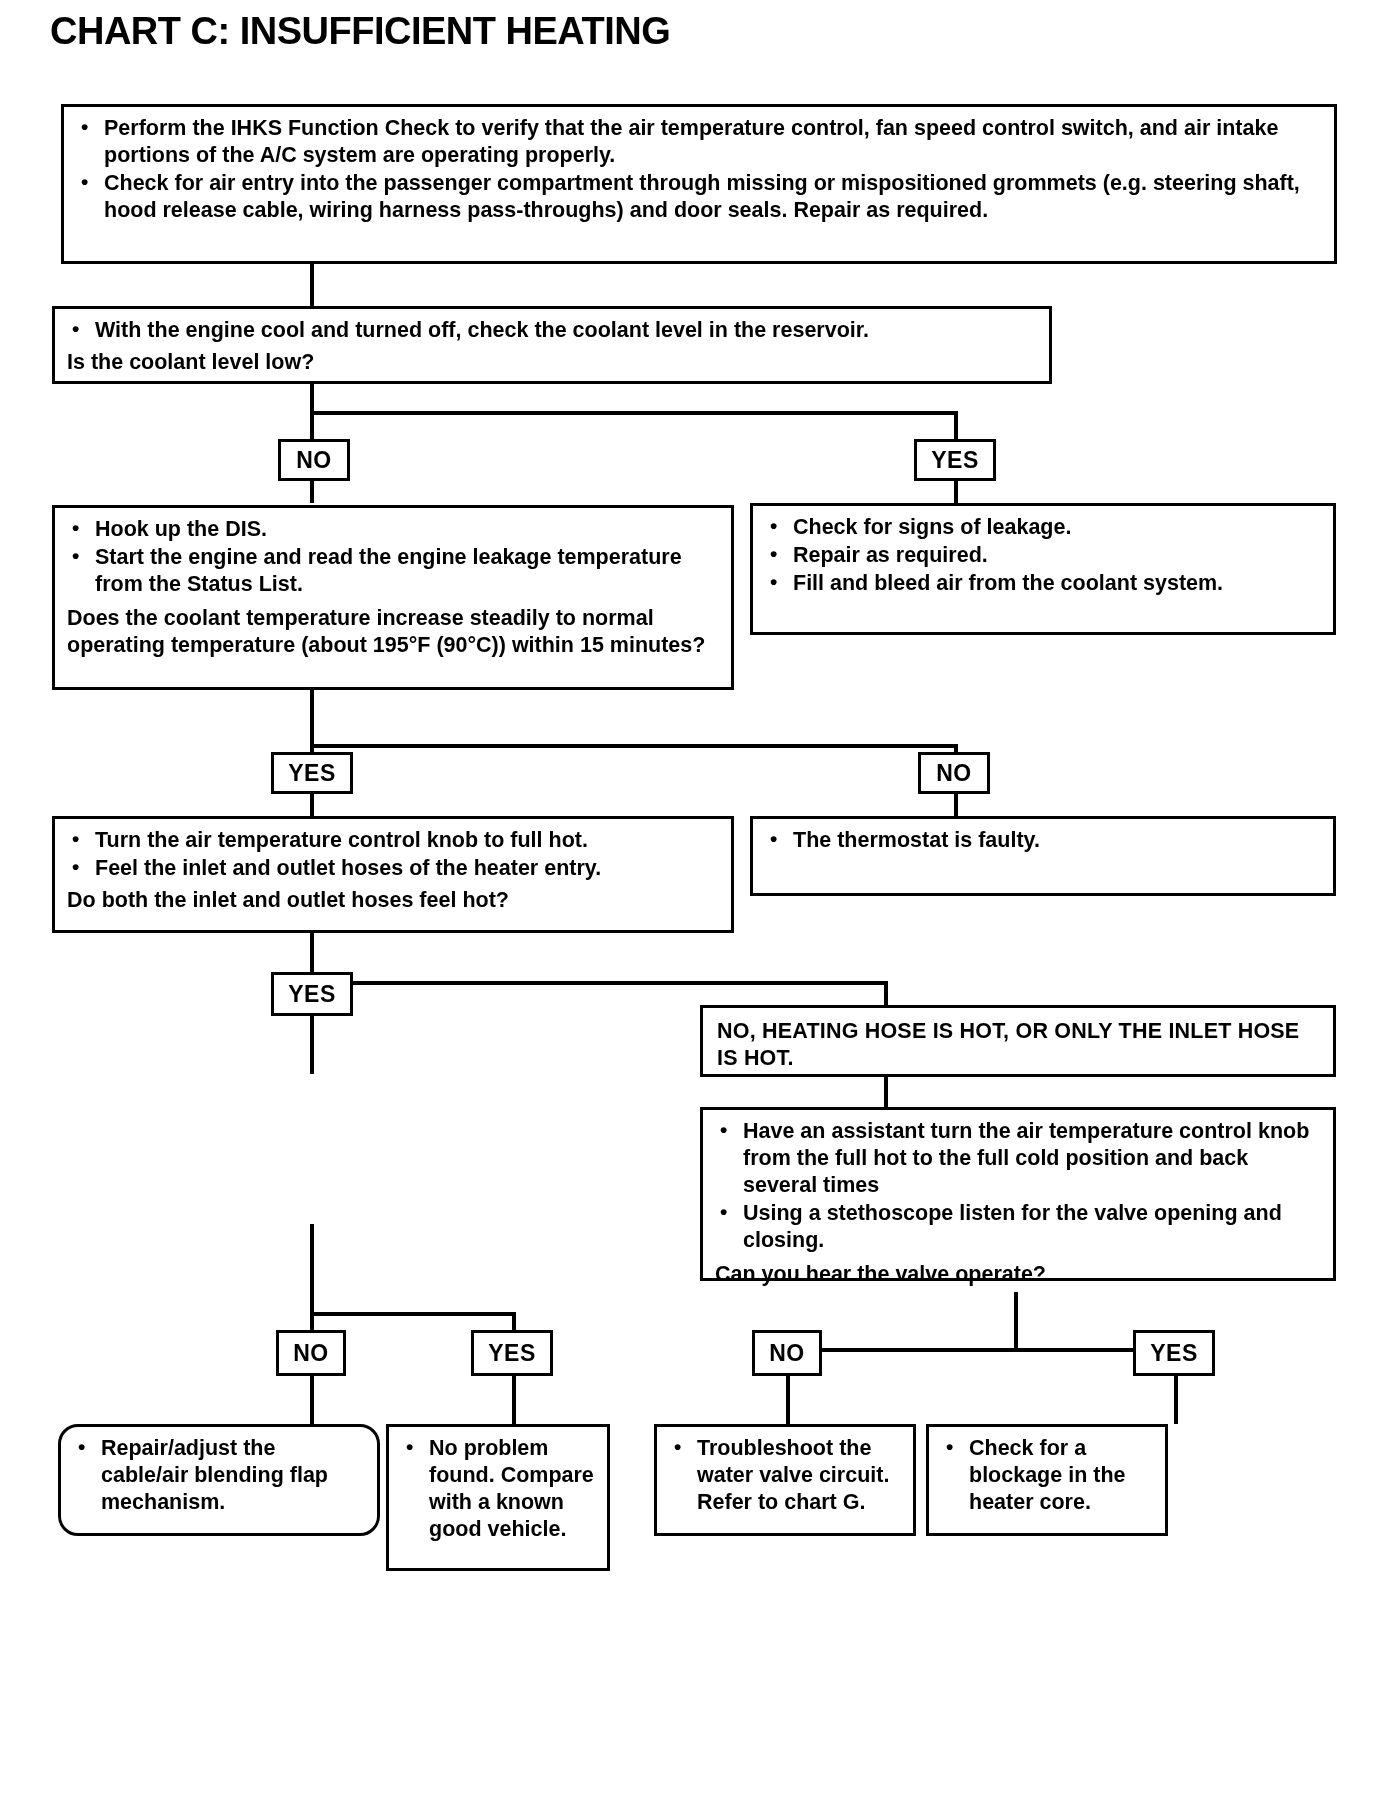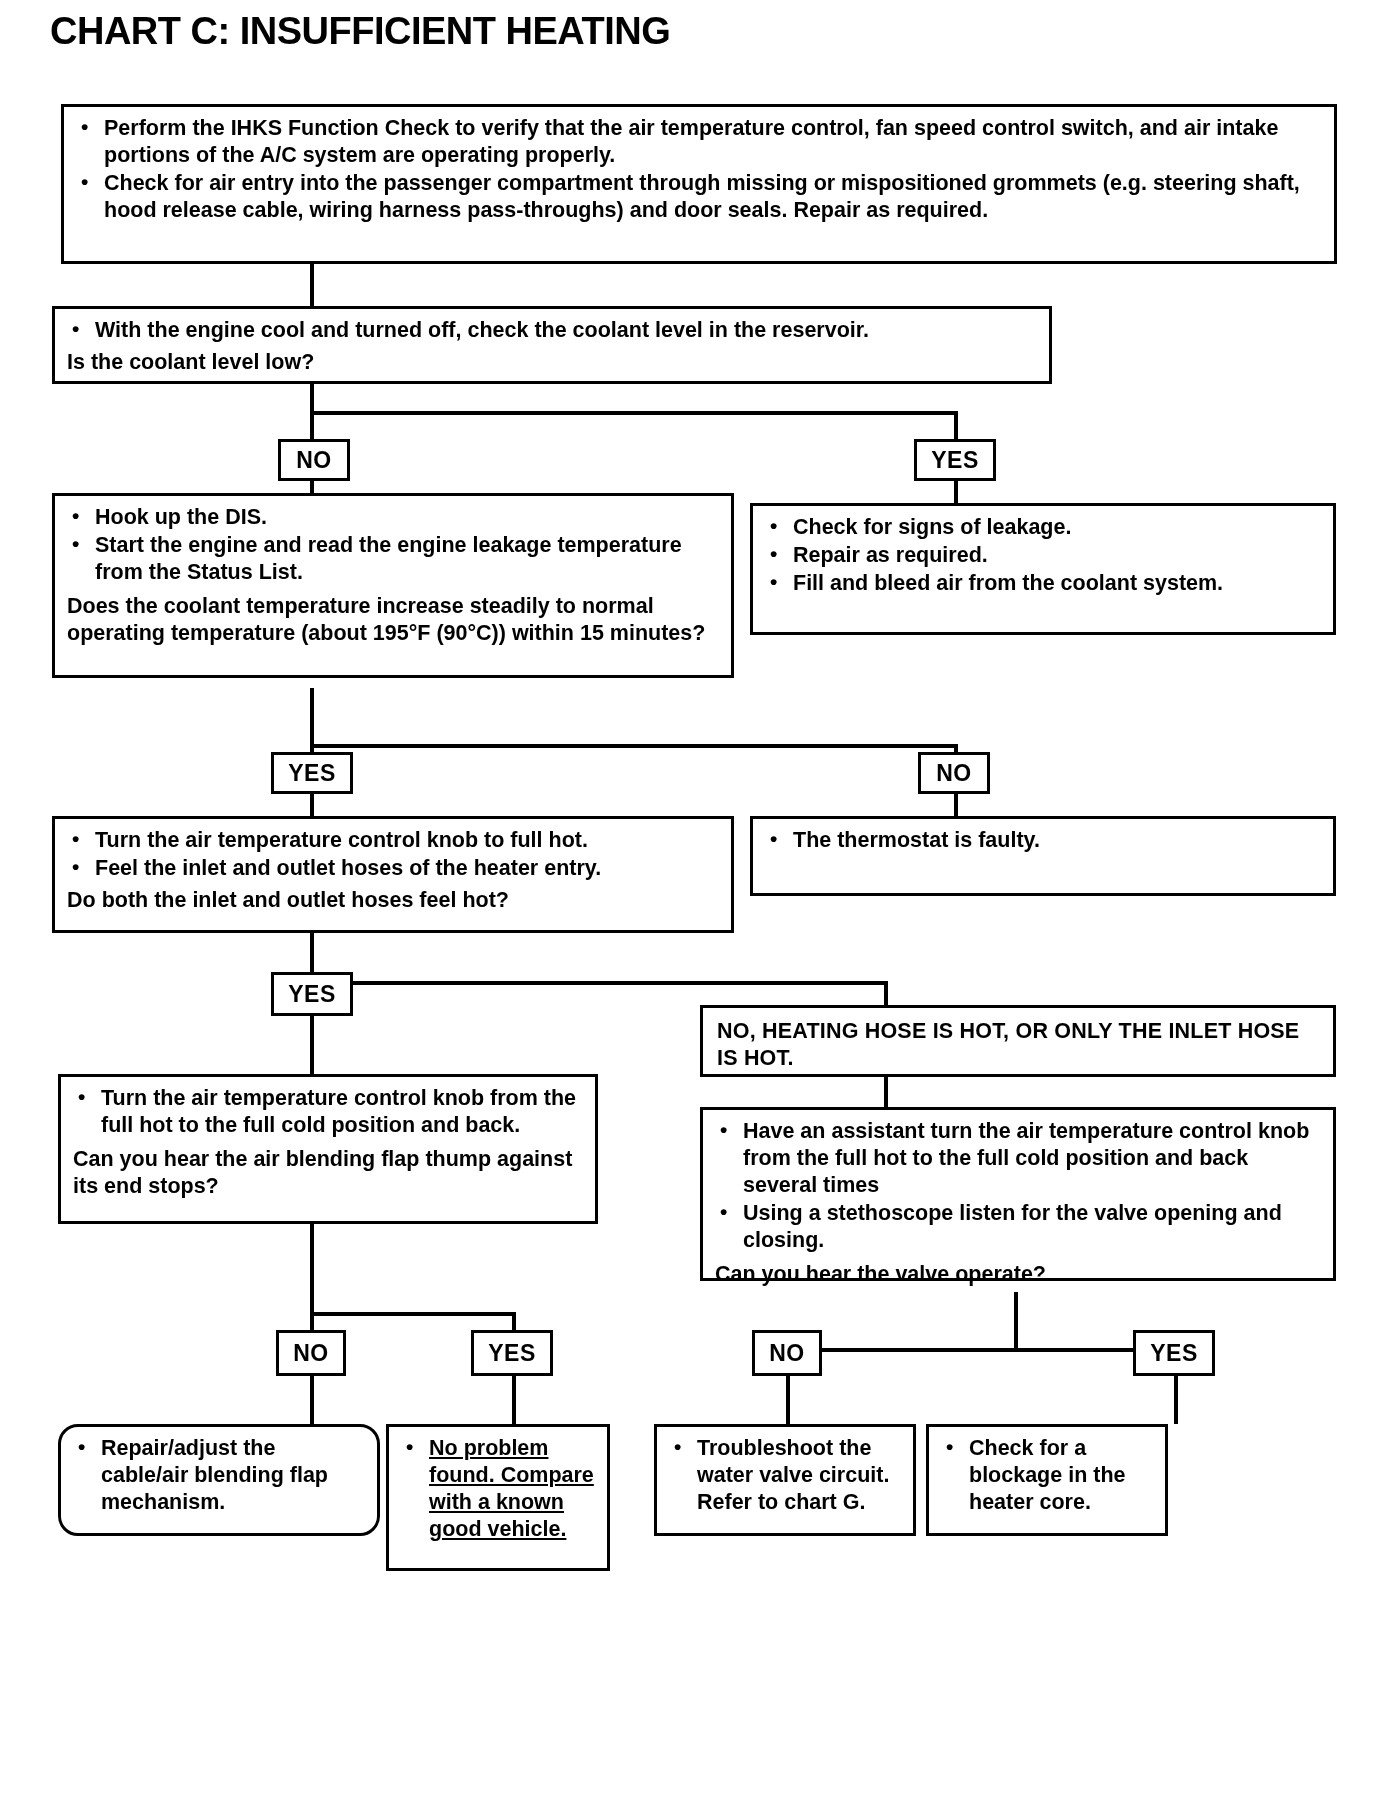--- a/index.html
+++ b/index.html
@@ -124,21 +124,21 @@
   <div class="hline" style="left:282px; top:411px; width:648px;"></div>
   <div class="vline" style="left:926px; top:411px; height:28px;"></div>
   <div class="vline" style="left:282px; top:411px; height:28px;"></div>
 
   <div class="chip" style="left:250px; top:439px; width:72px; height:42px;">NO</div>
   <div class="chip" style="left:886px; top:439px; width:82px; height:42px;">YES</div>
 
   <div class="vline" style="left:282px; top:481px; height:22px;"></div>
   <div class="vline" style="left:926px; top:481px; height:22px;"></div>
 
-  <div class="box" style="left:24px; top:493px; width:682px; height:185px;">
+  <div class="box" style="left:24px; top:505px; width:682px; height:185px;">
     <ul class="bullets">
       <li>Hook up the DIS.</li>
       <li>Start the engine and read the engine leakage temperature from the Status List.</li>
     </ul>
     <div class="qline">Does the coolant temperature increase steadily to normal operating temperature (about 195°F (90°C)) within 15 minutes?</div>
   </div>
 
   <div class="box" style="left:722px; top:503px; width:586px; height:132px;">
     <ul class="bullets">
       <li>Check for signs of leakage.</li>
@@ -180,26 +180,20 @@
   <div class="chip" style="left:243px; top:972px; width:82px; height:44px;">YES</div>
 
   <div class="vline" style="left:282px; top:1016px; height:58px;"></div>
 
   <div class="box caps" style="left:672px; top:1005px; width:636px; height:72px; padding-top:10px; padding-left:14px;">
     <div>NO, HEATING HOSE IS HOT, OR ONLY THE INLET HOSE IS HOT.</div>
   </div>
 
   <div class="vline" style="left:856px; top:1077px; height:30px;"></div>
 
-  <div class="box" style="left:30px; top:1074px; width:540px; height:150px;">
-    <ul class="bullets">
-      <li>Turn the air temperature control knob from the full hot to the full cold position and back.</li>
-    </ul>
-    <div class="qline">Can you hear the air blending flap thump against its end stops?</div>
-  </div>
 
   <div class="box" style="left:672px; top:1107px; width:636px; height:174px;">
     <ul class="bullets">
       <li>Have an assistant  turn the air temperature control knob from the full hot to the full cold position and back several times</li>
       <li>Using a stethoscope listen for the valve opening and closing.</li>
     </ul>
     <div class="qline">Can you hear the valve operate?</div>
   </div>
 
   <div class="vline" style="left:282px; top:1224px; height:92px;"></div>
@@ -223,21 +217,21 @@
 
   <div class="vline" style="left:758px; top:1376px; height:48px;"></div>
   <div class="vline" style="left:1146px; top:1376px; height:48px;"></div>
 
   <div class="box" style="left:30px; top:1424px; width:322px; height:112px;border-radius:20px;">
     <ul class="bullets">
       <li>Repair/adjust the cable/air blending flap mechanism.</li>
     </ul>
   </div>
 
-  <div class="box" style="left:358px; top:1424px; width:224px; height:147px;text-decoration:underline;">
+  <div class="box" style="left:358px; top:1424px; width:224px; height:147px;">
     <ul class="bullets">
       <li>No problem found. Compare with a known good vehicle.</li>
     </ul>
   </div>
 
   <div class="box" style="left:626px; top:1424px; width:262px; height:112px;">
     <ul class="bullets">
       <li>Troubleshoot the water valve circuit. Refer to chart G.</li>
     </ul>
   </div>

